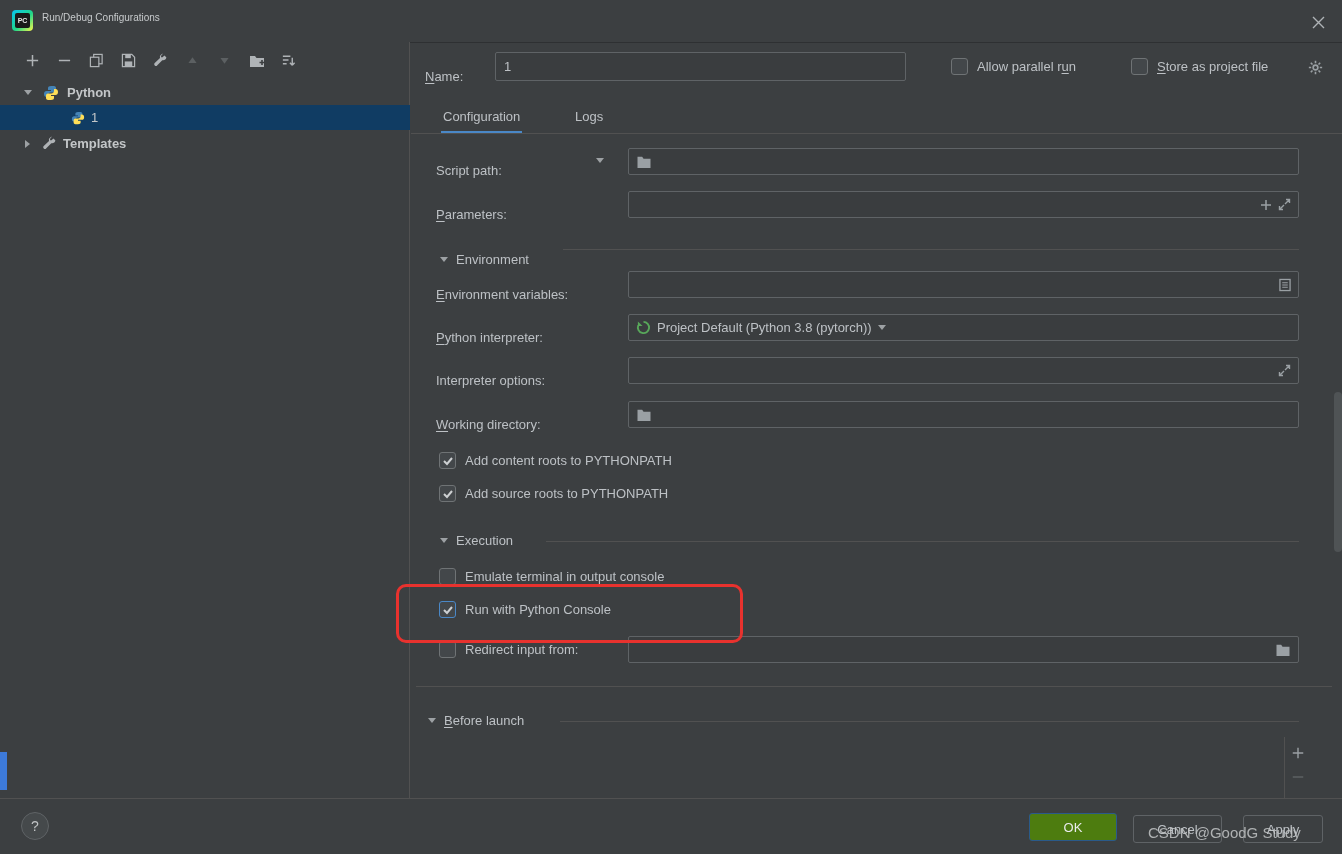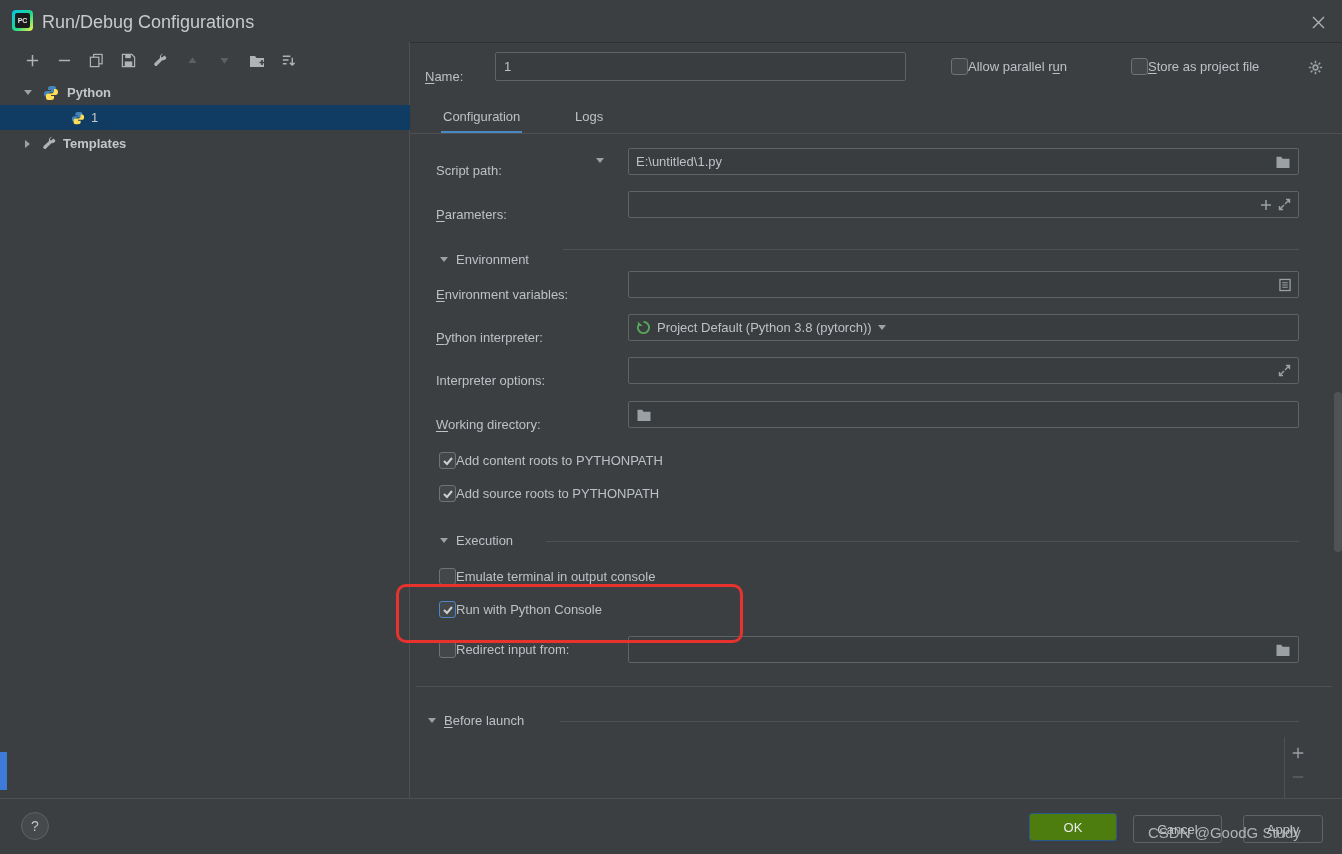--- a/index.html
+++ b/index.html
@@ -4,21 +4,21 @@
 <style>
   html,body{margin:0;padding:0;background:#2b2b2b;}
   #app{position:relative;width:1342px;height:854px;background:#3c3f41;overflow:hidden;
        font-family:"Liberation Sans","DejaVu Sans",sans-serif;color:#bdc1c5;font-size:13px;
        user-select:none;}
   
   .titlebar{position:absolute;left:0;top:0;width:1342px;height:42px;background:#3c3f41;border-bottom:1px solid #2e3032;}
   .pclogo{position:absolute;left:12px;top:10px;width:21px;height:21px;border-radius:4px;
           background:linear-gradient(135deg,#07c3f2 0%,#21d789 55%,#fcf84a 100%);display:flex;align-items:center;justify-content:center;}
   .pclogo .inner{width:15px;height:15px;background:#1a1a1a;border-radius:2px;color:#e8e8e8;font-size:7px;font-weight:bold;display:flex;align-items:center;justify-content:center;}
-  .dlg-title{position:absolute;left:42px;top:12px;font-size:18px;color:#c7cacc;}
+  .dlg-title{position:absolute;left:42px;top:12px;font-size:10px;color:#c7cacc;}
   .closebtn{position:absolute;left:1306px;top:10px;width:24px;height:24px;display:flex;align-items:center;justify-content:center;cursor:pointer;}
   
   .left-panel{position:absolute;left:0;top:42px;width:410px;height:756px;border-right:1px solid #515151;box-sizing:border-box;background:#3c3f41;}
   .toolbar{position:absolute;left:24px;top:10px;display:flex;gap:15px;align-items:center;}
   .tbi{width:17px;height:17px;display:flex;align-items:center;justify-content:center;cursor:pointer;}
   .tree-row{position:absolute;left:0;width:410px;height:25px;display:flex;align-items:center;cursor:pointer;}
   .tree-row .lbl{color:#c3c6c8;}
   .bold{font-weight:bold;}
   .sel{background:#103c63;}
   
@@ -29,21 +29,21 @@
          box-sizing:border-box;display:flex;align-items:center;padding:0 7px;gap:6px;}
   .fval{flex:1;overflow:hidden;white-space:nowrap;color:#bdc1c5;}
   .fval.fixed{flex:0 0 auto;}
   .fpath{color:#7f8487;font-size:12px;flex:1;overflow:hidden;white-space:nowrap;}
   .ficon{display:flex;align-items:center;justify-content:center;cursor:pointer;flex:0 0 auto;}
   .name-input{position:absolute;height:29px;background:#3a3d3f;border:1px solid #5f6366;border-radius:2px;
          box-sizing:border-box;color:#bdc1c5;font-size:13px;padding:0 8px;font-family:inherit;outline:none;}
   .rlabel{position:absolute;color:#bdc1c5;white-space:nowrap;margin-top:10px;}
   .mn{text-decoration:underline;text-underline-offset:2px;}
   
-  .cbrow{position:absolute;display:flex;align-items:center;cursor:pointer;}
+  .cbrow{position:absolute;display:flex;align-items:center;gap:9px;cursor:pointer;}
   .cb{width:17px;height:17px;background:#43474a;border:1px solid #6f7375;border-radius:3px;box-sizing:border-box;
       display:flex;align-items:center;justify-content:center;flex:0 0 auto;}
   .cb svg{display:none;}
   .cb.checked svg{display:block;}
   .cb.focus{border-color:#4a88c7;}
   
   .tab{position:absolute;height:27px;line-height:25px;padding:0 2px;color:#bdc1c5;cursor:pointer;}
   .tab.active{border-bottom:3px solid #4a88c7;box-sizing:content-box;}
   .hline{position:absolute;height:1px;background:#515151;}
   .vline{position:absolute;width:1px;background:#515151;}
@@ -189,21 +189,20 @@
       </svg>
   </span>
 
   <div class="tab active" style="left:441px;top:104px;">Configuration</div>
   <div class="tab" style="left:573px;top:104px;">Logs</div>
   <div class="hline" style="left:411px;top:133px;width:931px;"></div>
 
   <span class="rlabel" style="left:436px;top:153px;">Script path:</span>
   <span style="position:absolute;left:596px;top:158px;cursor:pointer;" class="tri-down"></span>
   <div class="field" style="left:628px;top:148px;width:671px;">
-    <span class="fval">E:\untitled\1.py</span>
     <span class="ficon">
         <svg width="16" height="13" viewBox="0 0 16 14">
           <path d="M1 2h5l1.5 2H15v10H1z" fill="#9aa0a4"></path>
         </svg>
       </span>
   </div>
 
   <span class="rlabel" style="left:436px;top:197px;"><span></span><span class="mn">P</span><span>arameters:</span></span>
   <div class="field" style="left:628px;top:191px;width:671px;">
     <span class="fval"></span>

